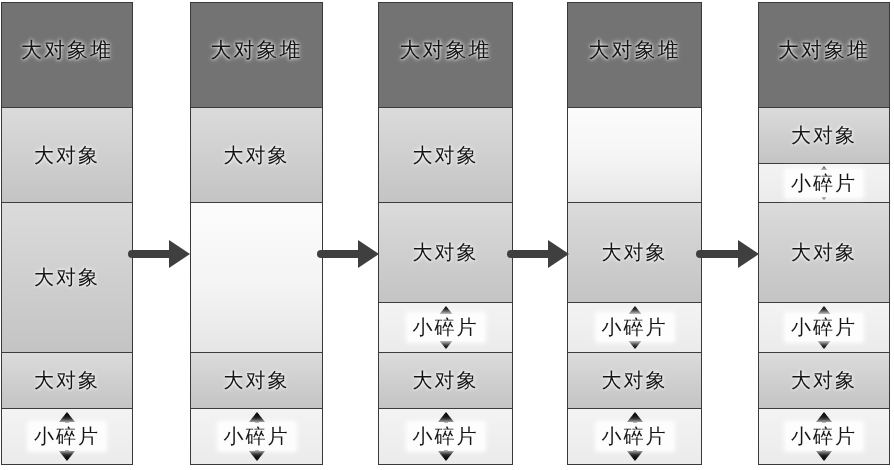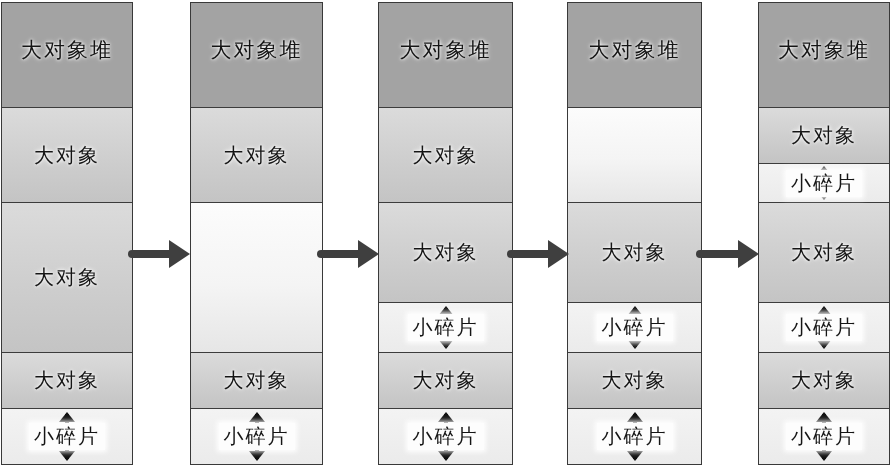--- a/index.html
+++ b/index.html
@@ -15,21 +15,21 @@
 
   
   .col {
     position:absolute; top:2px; height:463px;
     display:flex; flex-direction:column;
     background:#ffffff;
     border:1px solid #393939;
   }
   .hdr {
     height:105px; flex:none;
-    background:#a3a3a3;
+    background:#737373;
     border-bottom:1px solid #3c3c3c;
     display:flex; align-items:center; justify-content:center;
     padding-bottom:10px;
   }
   .hdr .lbl { font-size:21px; }
 
   .blk {
     flex:none; position:relative;
     border-bottom:1px solid #3c3c3c;
     display:flex; align-items:center; justify-content:center;

